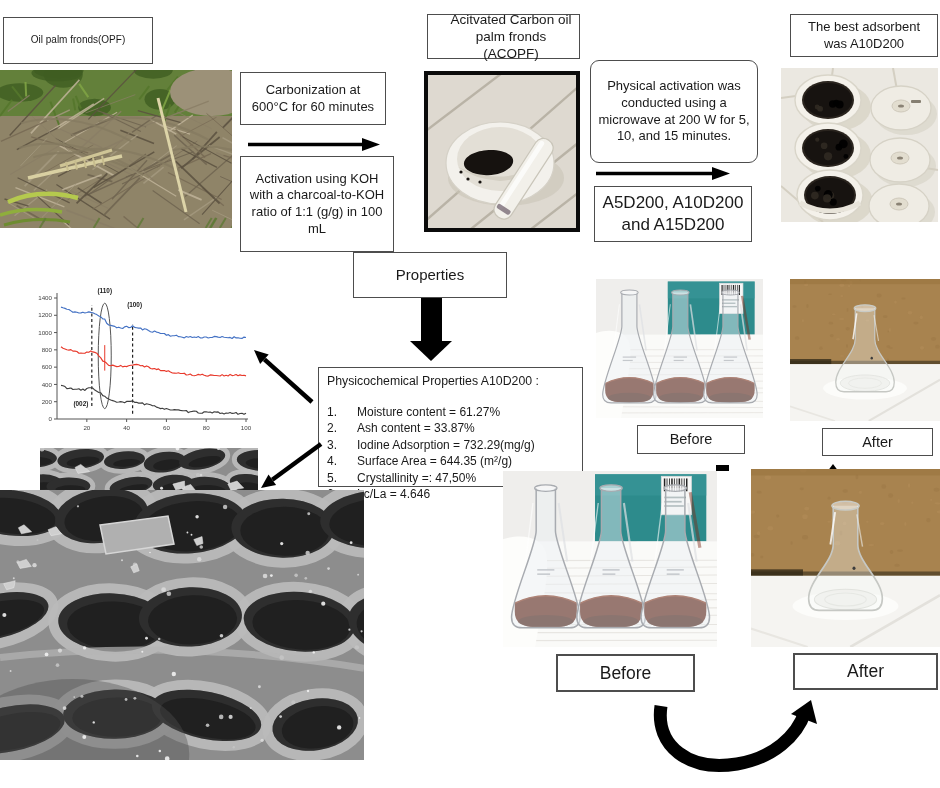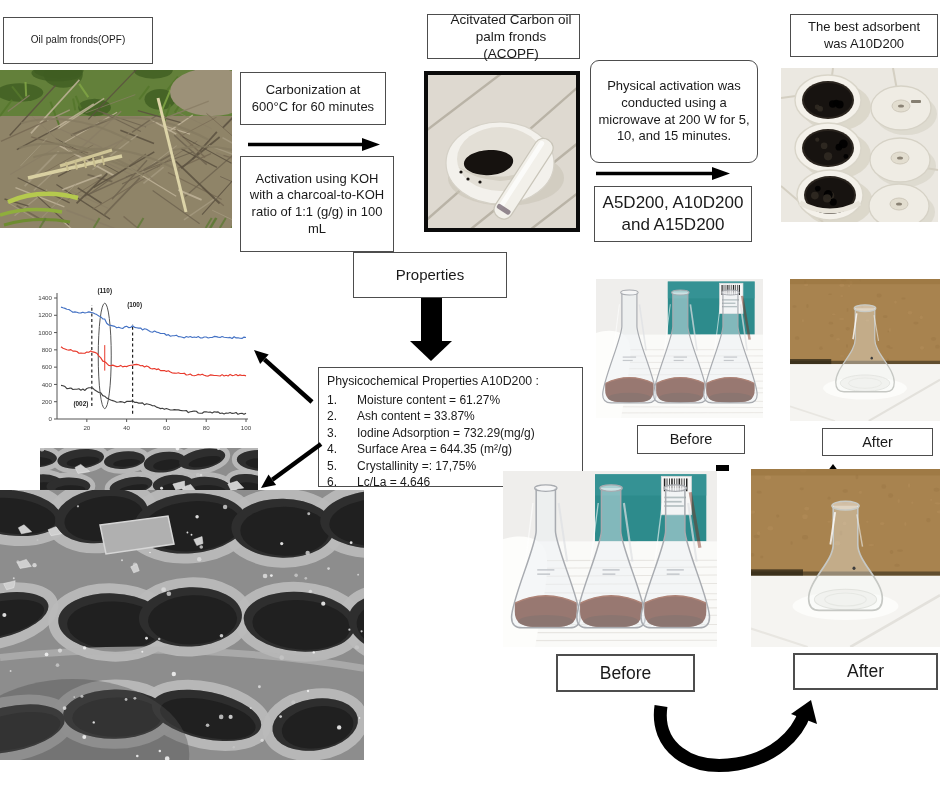--- a/index.html
+++ b/index.html
@@ -26,21 +26,21 @@
   #samples-box{left:594px;top:186px;width:158px;height:56px;font-size:17px;}
   #best-box{left:790px;top:14px;width:148px;height:43px;font-size:13px;}
   #crucibles-photo{left:781px;top:68px;width:157px;height:154px;}
   
   #properties-box{left:353px;top:252px;width:154px;height:46px;font-size:15px;}
   #down-arrow{left:404px;top:298px;width:54px;height:64px;}
   #xrd-chart{left:10px;top:278px;width:245px;height:165px;}
   #sem-small{left:40px;top:448px;width:218px;height:49px;}
   #physchem-box{left:318px;top:367px;width:265px;height:120px;font-size:12px;
                 display:block;text-align:left;padding:6px 8px 4px 8px;}
-  #physchem-box .pc-title{font-size:12.3px;margin-bottom:2px;}
+  #physchem-box .pc-title{font-size:12.3px;margin-bottom:14px;}
   .pc-row{display:flex;line-height:1.38;}
   .pc-num{width:30px;flex:0 0 30px;}
   #sem-large{left:0;top:490px;width:364px;height:270px;}
   #arrow-to-chart{left:250px;top:348px;width:66px;height:60px;}
   #arrow-to-sem{left:255px;top:438px;width:70px;height:56px;}
   
   #flasks1-photo{left:596px;top:279px;width:167px;height:139px;}
   #before1-box{left:637px;top:425px;width:108px;height:29px;font-size:14.5px;}
   #after1-photo{left:790px;top:279px;width:150px;height:142px;}
   #after1-box{left:822px;top:428px;width:111px;height:28px;font-size:14.5px;}
@@ -445,21 +445,21 @@
     <div class="pc-row">
         <span class="pc-num">3.</span>
         <span>Iodine Adsorption = 732.29(mg/g)</span>
       </div>
     <div class="pc-row">
         <span class="pc-num">4.</span>
         <span>Surface Area = 644.35 (m²/g)</span>
       </div>
     <div class="pc-row">
         <span class="pc-num">5.</span>
-        <span>Crystallinity =: 17,75%</span>
+        <span>Crystallinity =: 47,50%</span>
       </div>
     <div class="pc-row">
         <span class="pc-num">6.</span>
         <span>Lc/La = 4.646</span>
       </div>
   </div>
 
   <div class="photo" id="sem-large">
       <svg viewBox="0 0 364 270" preserveAspectRatio="none">
         <rect x="0" y="0" width="364" height="270" fill="#8d8d8d"></rect>

